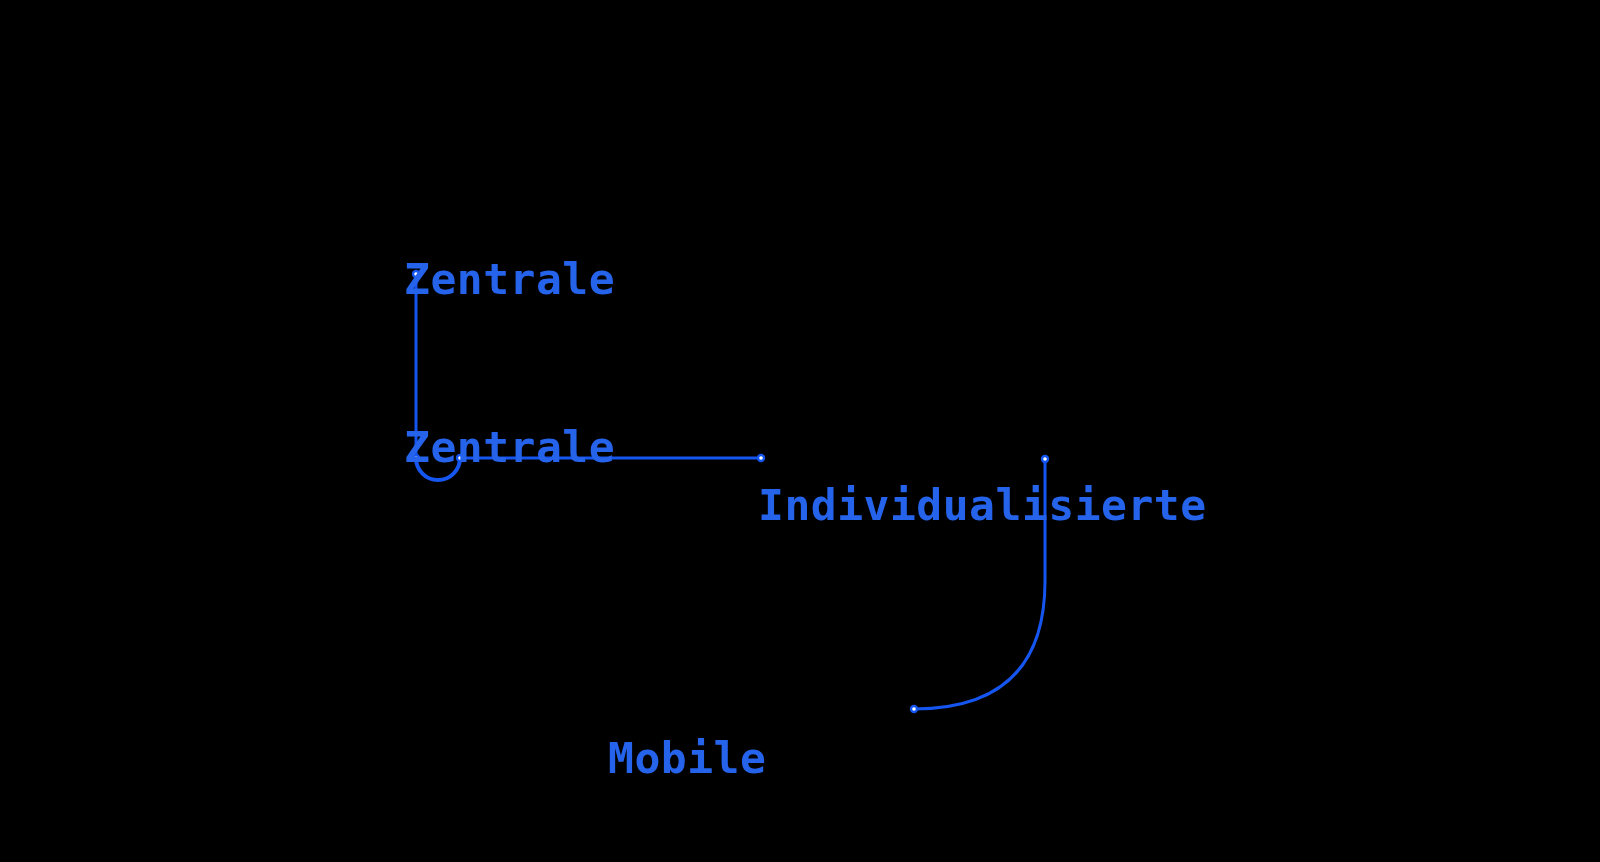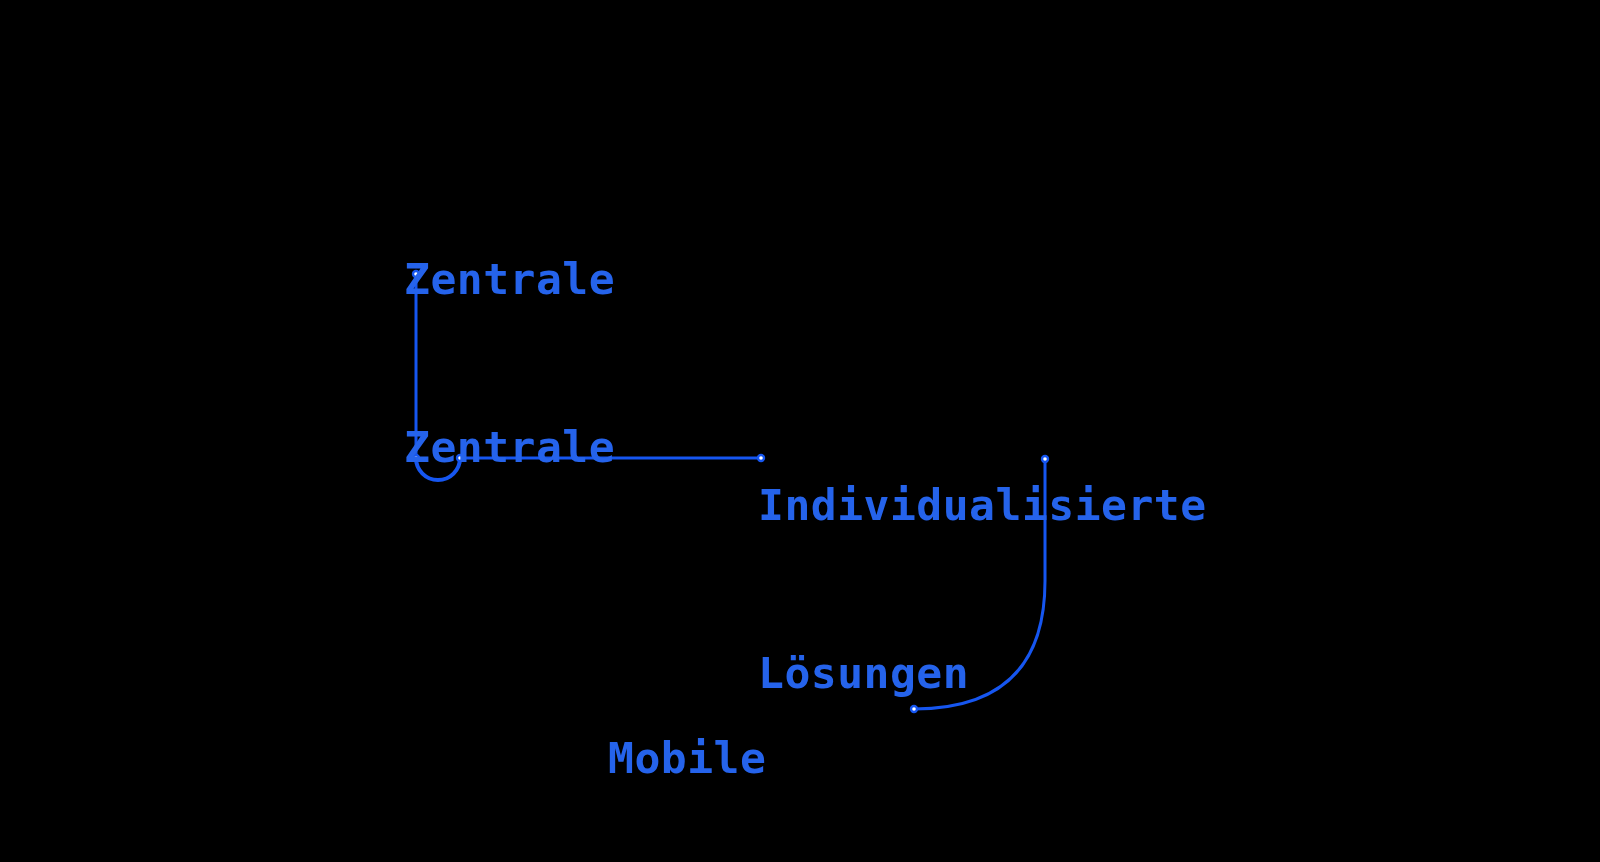--- a/index.html
+++ b/index.html
@@ -89,21 +89,20 @@
     </g>
   </svg>
 
   <div class="node-label label-zentrale">
     <span>Zentrale</span>
     <span>Zentrale</span>
   </div>
 
   <div class="node-label label-individualisiert">
     <span>Individualisierte</span>
-    <span>Lösungen</span>
   </div>
 
   <div class="node-label label-mobile">
     <span>Mobile</span>
     
   </div>
 
 </div>
 
 </body></html>

